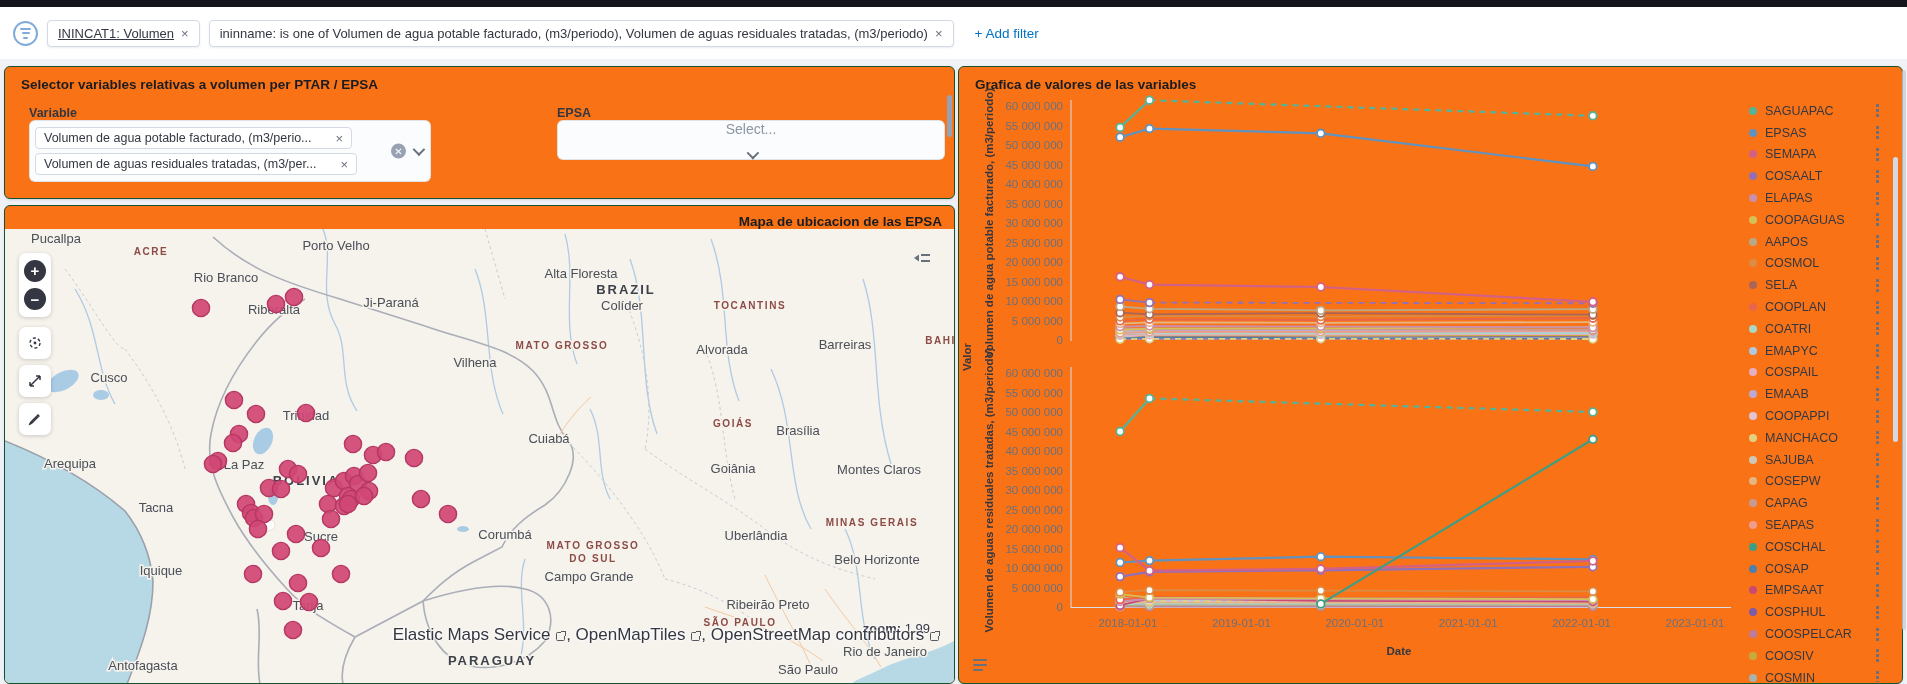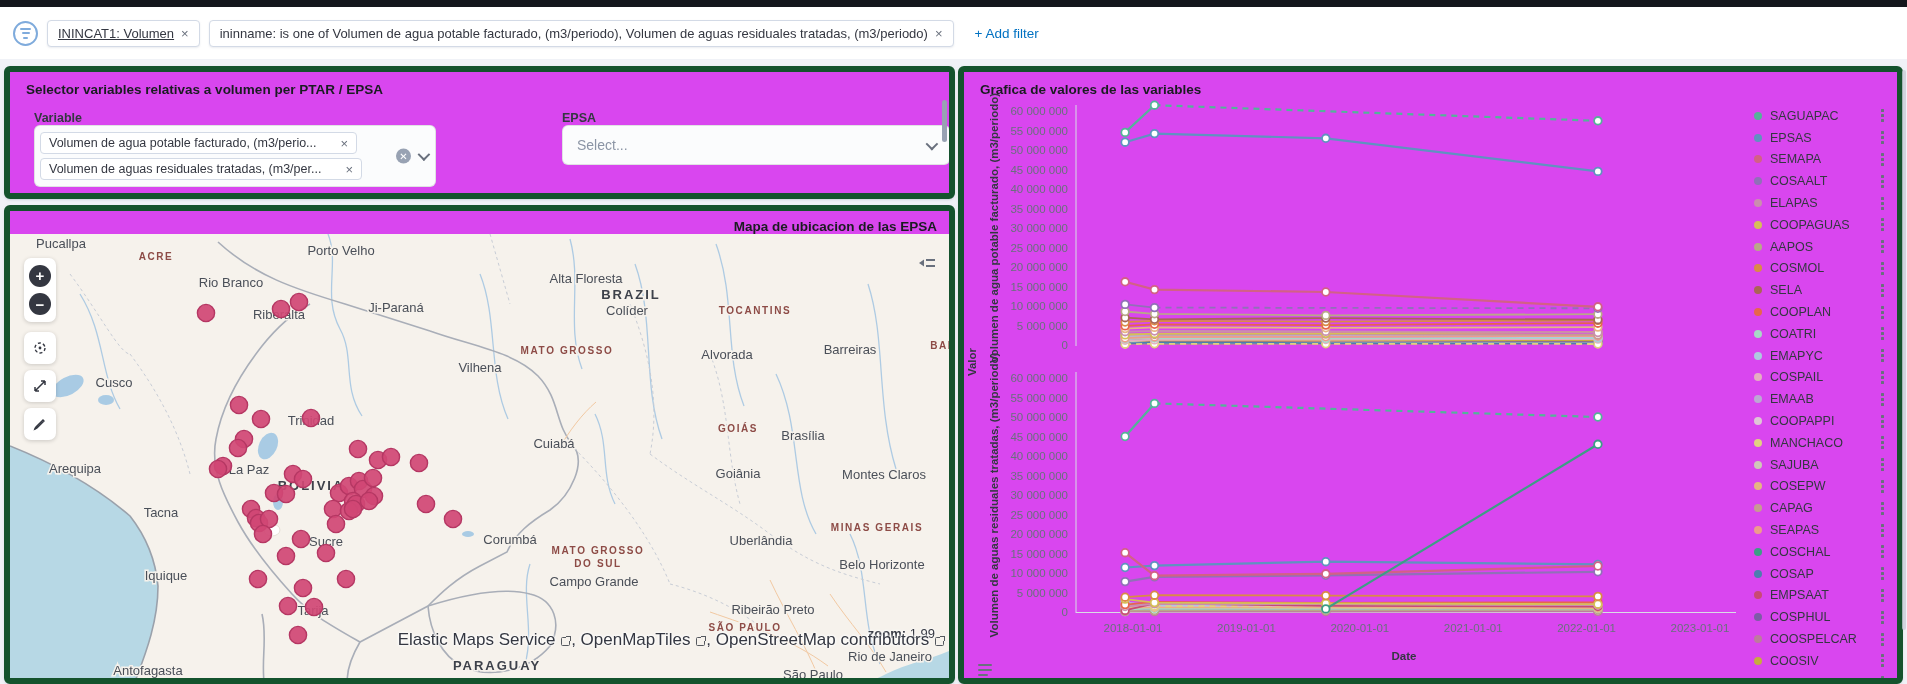--- a/index.html
+++ b/index.html
@@ -18,41 +18,41 @@
   #filter-funnel i { display:block; height:2px; background:#7fabdc; border-radius:1px; }
   #filter-funnel i:nth-child(1){width:11px;} #filter-funnel i:nth-child(2){width:8px;} #filter-funnel i:nth-child(3){width:5px;}
   .filter-pill { display:flex; align-items:center; gap:7px; background:#fff; border:1px solid #d3dae6;
     border-radius:4px; padding:5px 10px; font-size:13px; color:#343741; white-space:nowrap; cursor:pointer;
     box-shadow:0 1px 2px rgba(152,162,179,.2); }
   .filter-pill.u .pill-label { text-decoration:underline; }
   .pill-x { color:#69707d; font-size:13px; line-height:1; }
   #add-filter { color:#0071c2; font-size:13.5px; font-weight:500; margin-left:12px; cursor:pointer; }
 
   
-  .panel { position:absolute; background:#d946ef; border:6px solid #14532d; border-radius:6px;
+  .panel { position:absolute; background:#f97316; border:1px solid #14532d; border-radius:6px;
     box-shadow:0 2px 2px -1px rgba(152,162,179,.3), 0 1px 5px -2px rgba(152,162,179,.3); }
   .panel-title { font-size:13.5px; font-weight:700; color:#1a1c21; }
 
   
   #selector-panel { left:4px; top:66px; width:951px; height:133px; padding:10px 16px; overflow:hidden; }
   #selector-grid { display:flex; margin-top:14px; }
   .field-label { font-size:12.5px; font-weight:700; color:#343741; }
   #variable-col { width:400px; margin-left:8px; }
   #variable-box { position:relative; width:402px; min-height:58px; background:#fbfcfd;
     border:1px solid rgba(32,38,47,.12); border-radius:6px; padding:4px 46px 4px 5px; }
   .combo-pill { display:inline-flex; align-items:center; gap:24px; background:#fff; border:1px solid #d3dae6;
     border-radius:4px; padding:3px 8px; font-size:12.5px; color:#343741; margin:2px 0; white-space:nowrap; cursor:pointer;}
   #combo-controls { position:absolute; right:8px; top:50%; transform:translateY(-50%); display:flex; align-items:center; gap:7px; }
   #combo-clear { width:15px; height:15px; border-radius:50%; background:#98a2b3; color:#fff; font-size:10px;
     display:flex; align-items:center; justify-content:center; cursor:pointer; }
   .chev { width:9px; height:9px; border-right:2px solid #69707d; border-bottom:2px solid #69707d;
     transform:rotate(45deg) translateY(-2px); display:inline-block; }
   #epsa-col { margin-left:128px; width:390px; }
   #epsa-select { width:388px; height:40px; background:#fbfcfd; border:1px solid rgba(32,38,47,.12);
-    border-radius:6px; display:flex; align-items:center; justify-content:space-between; padding:0 14px; cursor:pointer; }
+    border-radius:6px; display:flex; align-items:center; justify-content:space-between; padding:0 14px; cursor:pointer;flex-direction:column; }
   #epsa-placeholder { color:#8b95a5; font-size:14px; }
   #selector-scrollthumb { position:absolute; right:2px; top:28px; width:5px; height:42px; background:#98a2b3; border-radius:3px; }
 
   
   #map-panel { left:4px; top:205px; width:951px; height:479px; overflow:hidden; }
   #map-title { padding:8px 12px 0 12px;text-align:right; }
   #map-area { position:absolute; left:0; top:23px; width:949px; height:455px; background:#f6f2ec; overflow:hidden; }
   #map-svg { position:absolute; left:0; top:0; }
   .map-ctl { position:absolute; left:14px; background:#fff; border-radius:7px;
     box-shadow:0 1px 4px rgba(0,0,0,.18); display:flex; flex-direction:column; align-items:center; cursor:pointer; }

